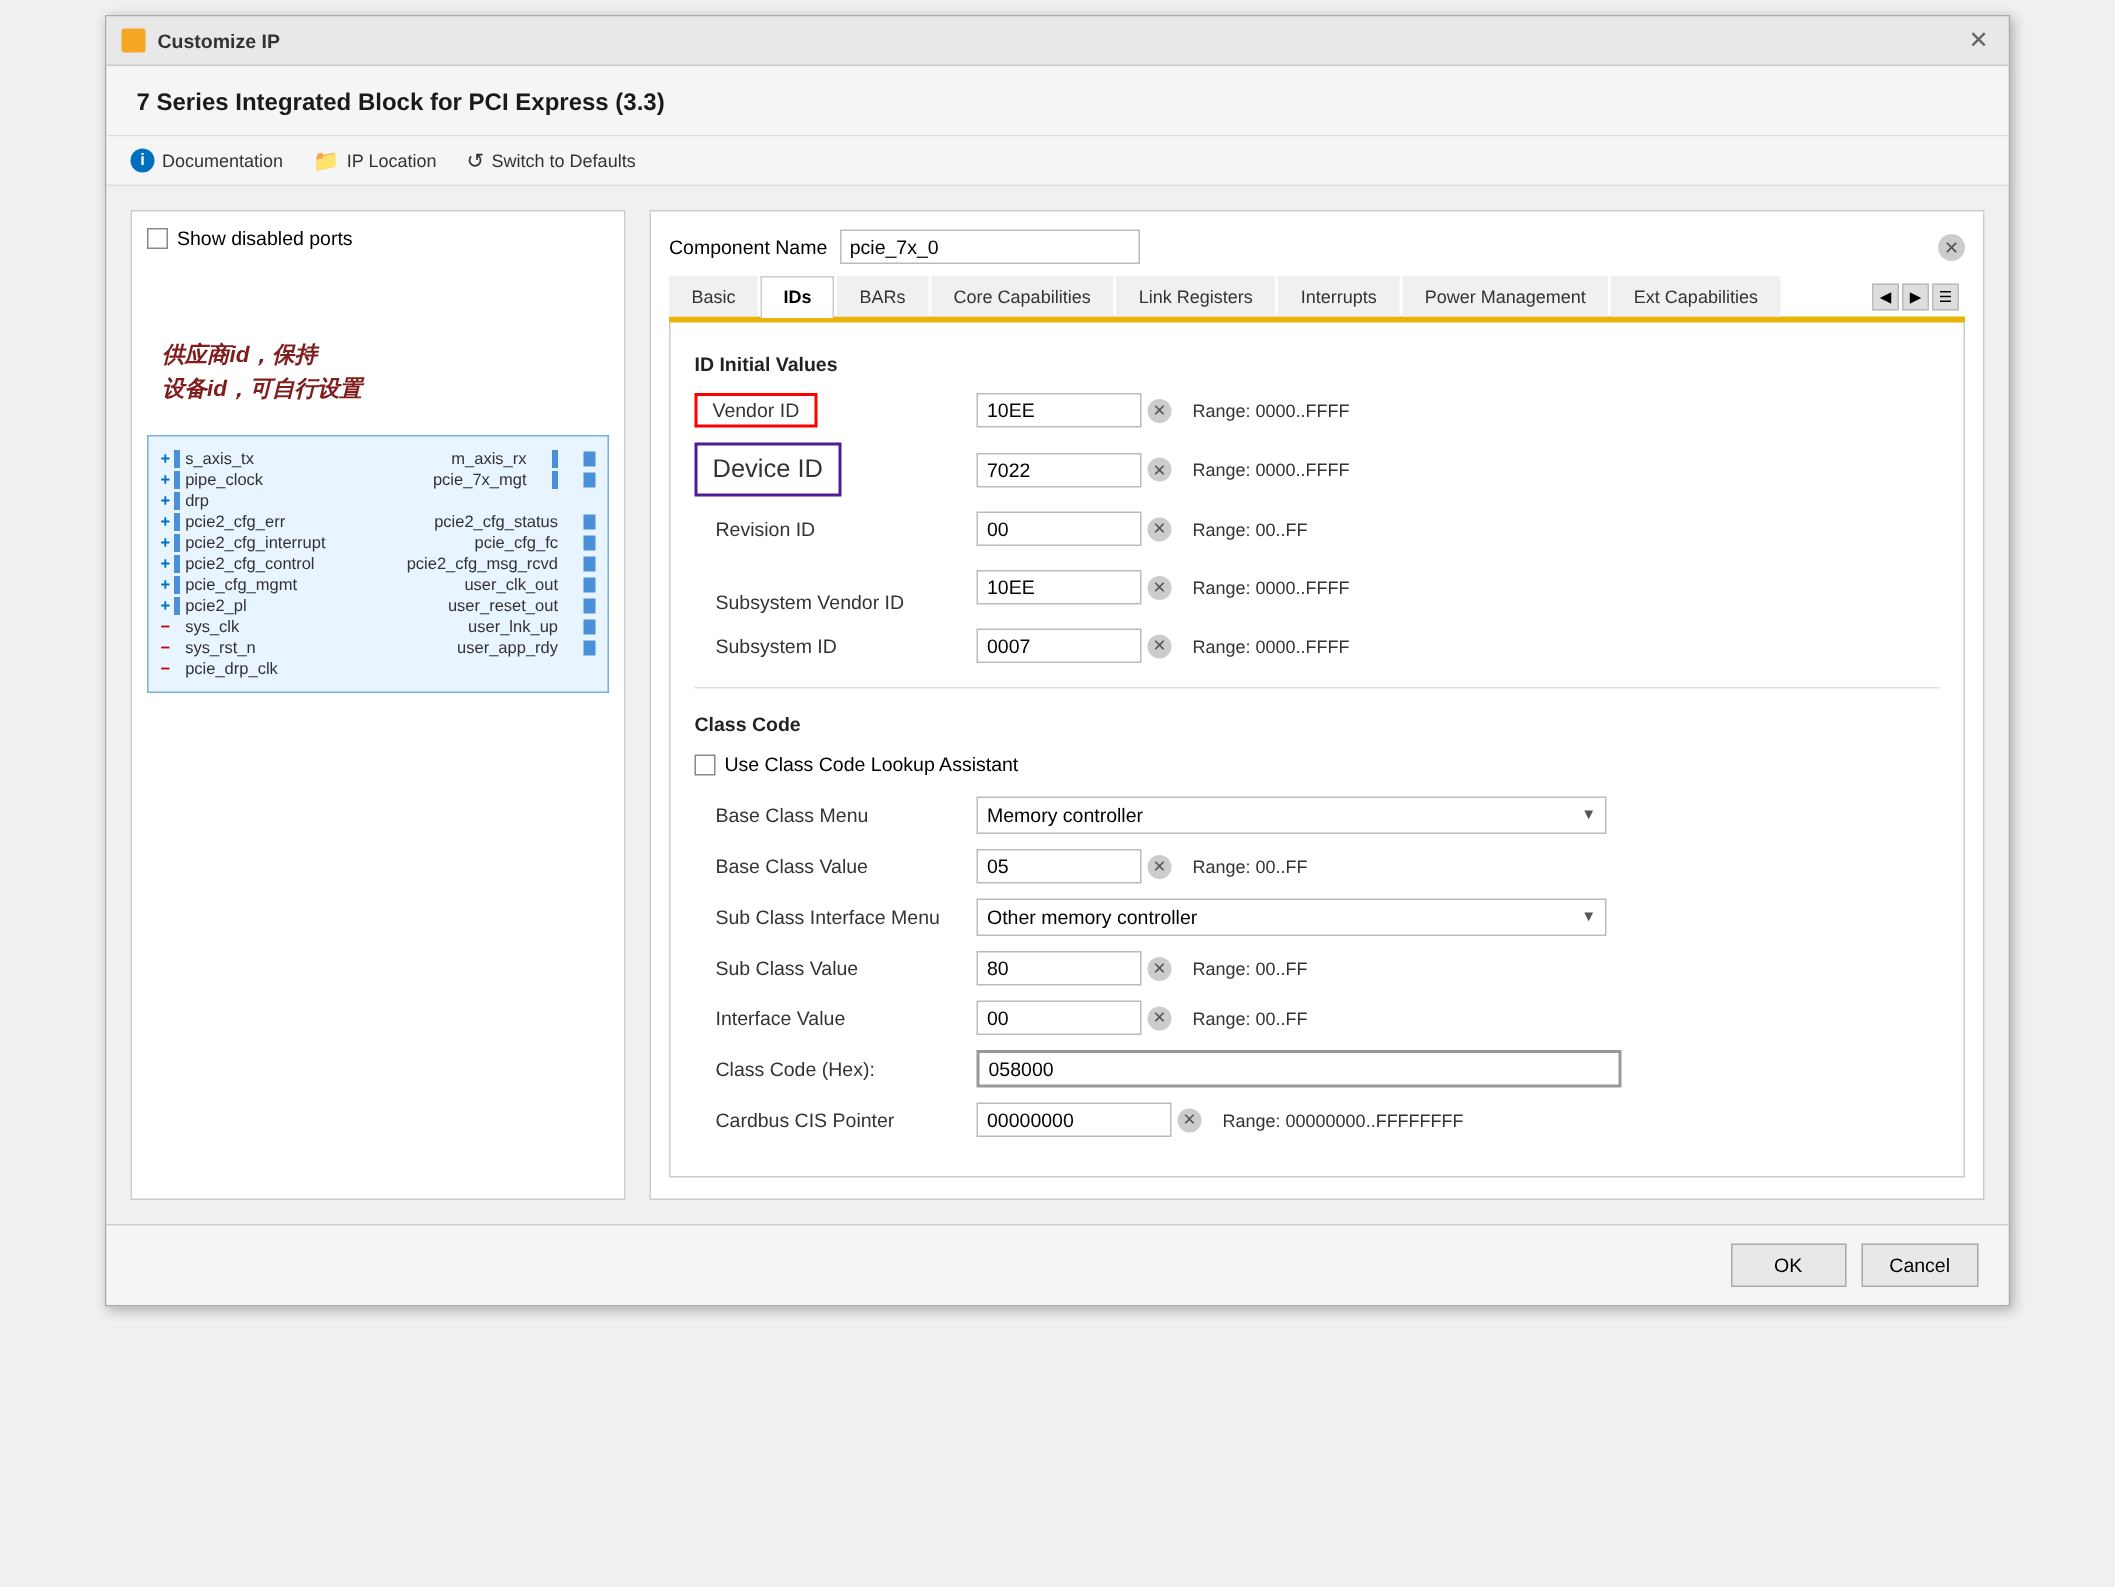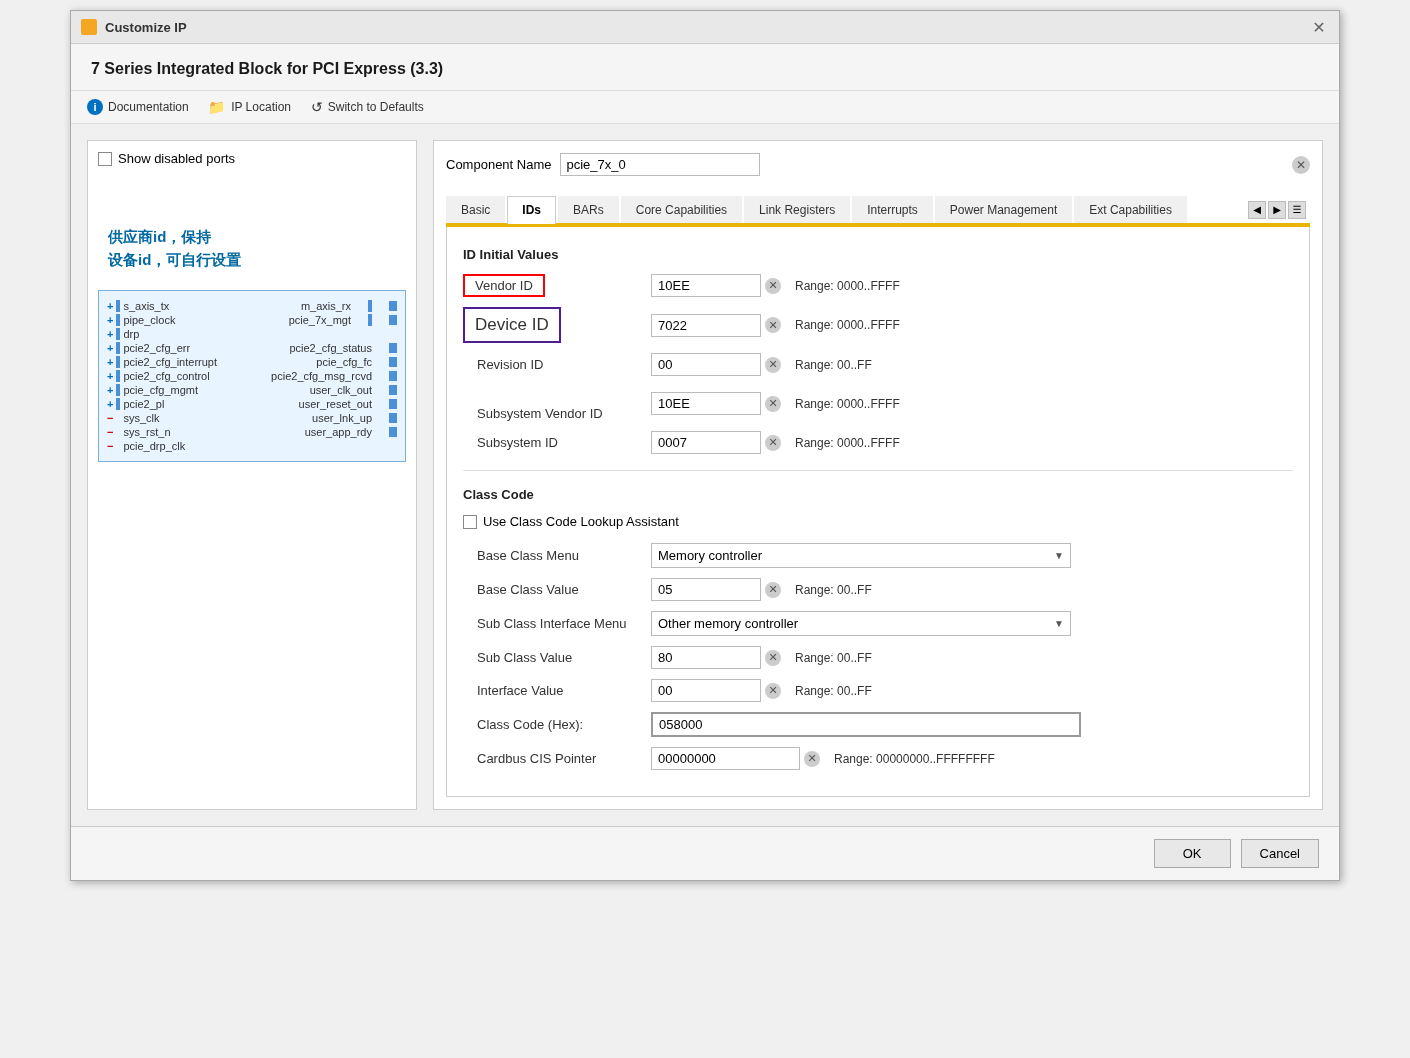--- a/index.html
+++ b/index.html
@@ -18,21 +18,21 @@
 
     .app-title { padding: 16px 20px 12px; font-size: 16px; font-weight: bold; color: #1a1a1a; border-bottom: 1px solid #ddd; background: #f5f5f5; }
 
     .main-content { display: flex; padding: 16px; gap: 16px; background: #f0f0f0; }
 
     .left-panel { width: 330px; background: white; border: 1px solid #ccc; padding: 10px; flex-shrink: 0; min-height: 660px; }
     .left-panel-header { display: flex; align-items: center; gap: 6px; margin-bottom: 10px; }
     .checkbox { width: 14px; height: 14px; border: 1px solid #888; display: inline-block; cursor: pointer; }
 
     .right-panel { flex: 1; background: white; border: 1px solid #ccc; padding: 12px; }
-    .component-name-row { display: flex; align-items: center; gap: 8px; margin-bottom: 20px; }
+    .component-name-row { display: flex; align-items: center; gap: 8px; margin-bottom: 8px; }
     .component-label { font-size: 13px; }
     .component-input { border: 1px solid #bbb; padding: 3px 6px; font-size: 13px; width: 200px; }
     .close-circle { width: 18px; height: 18px; border-radius: 50%; background: #ccc; display: flex; align-items: center; justify-content: center; cursor: pointer; font-size: 12px; color: #555; margin-left: auto; }
 
     .tabs { display: flex; border-bottom: 4px solid #eab308; margin-bottom: 0; }
     .tab { padding: 6px 14px; cursor: pointer; font-size: 12px; border: 1px solid transparent; border-bottom: none; background: #f0f0f0; color: #333; margin-right: 2px; }
     .tab.active { background: white; border-color: #ccc; border-bottom-color: white; font-weight: bold; color: #000; margin-bottom: -1px; }
     .tab-nav { display: flex; align-items: center; gap: 2px; margin-left: auto; padding: 4px; }
     .tab-nav-btn { width: 18px; height: 18px; background: #ddd; border: 1px solid #bbb; cursor: pointer; display: flex; align-items: center; justify-content: center; font-size: 10px; }
 
@@ -65,21 +65,21 @@
     .schematic-container { border: 1px solid #7ab0d8; background: #e8f4ff; padding: 8px; font-size: 11px; margin-top: 8px; }
     .sch-row { display: flex; justify-content: space-between; align-items: center; padding: 1px 0; }
     .sch-left { display: flex; align-items: center; gap: 3px; color: #222; }
     .sch-right { display: flex; align-items: center; gap: 17px; color: #222; justify-content: flex-end; }
     .sch-plus { color: #0070c0; font-weight: bold; font-size: 11px; }
     .sch-minus { color: #c00; font-weight: bold; font-size: 11px; }
     .sch-bar { width: 4px; height: 12px; background: #4a90d9; display: inline-block; }
     .sch-bar-right { width: 4px; height: 12px; background: #4a90d9; display: inline-block; }
     .sch-connector-right { width: 8px; height: 10px; background: #4a90d9; display: inline-block; }
     .sch-label { font-size: 11px; color: #333; }
-    .red-annotation { color: #0369a1; font-size: 15px; font-weight: bold; line-height: 1.4; }
+    .red-annotation { color: #7f1d1d; font-size: 15px; font-weight: bold; line-height: 1.4; font-style: italic; }
   </style>
 </head>
 <body>
 
 <div class="window">
 
   <div class="title-bar">
     <div class="title-bar-left">
       <span class="title-icon"></span>
       <span class="title-text">Customize IP</span>
@@ -364,21 +364,21 @@
           </div>
 
           <div class="field-row">
             <div class="field-label" style="padding-left: 14px;">Class Code (Hex):</div>
             <input class="field-input" type="text" style="width: 430px; border: 2px solid rgb(153, 153, 153);" value="058000">
           </div>
 
           <div class="field-row">
             <div class="field-label" style="padding-left: 14px;">Cardbus CIS Pointer</div>
             <div class="field-input-wrap">
-              <input class="field-input" type="text" style="width: 149px;" value="00000000">
+              <input class="field-input" type="text" style="width: 130px;" value="00000000">
               <div class="field-clear">✕</div>
             </div>
             <span class="field-range">Range: 00000000..FFFFFFFF</span>
           </div>
 
         </div>
       </div>
     </div>
   </div>
 

